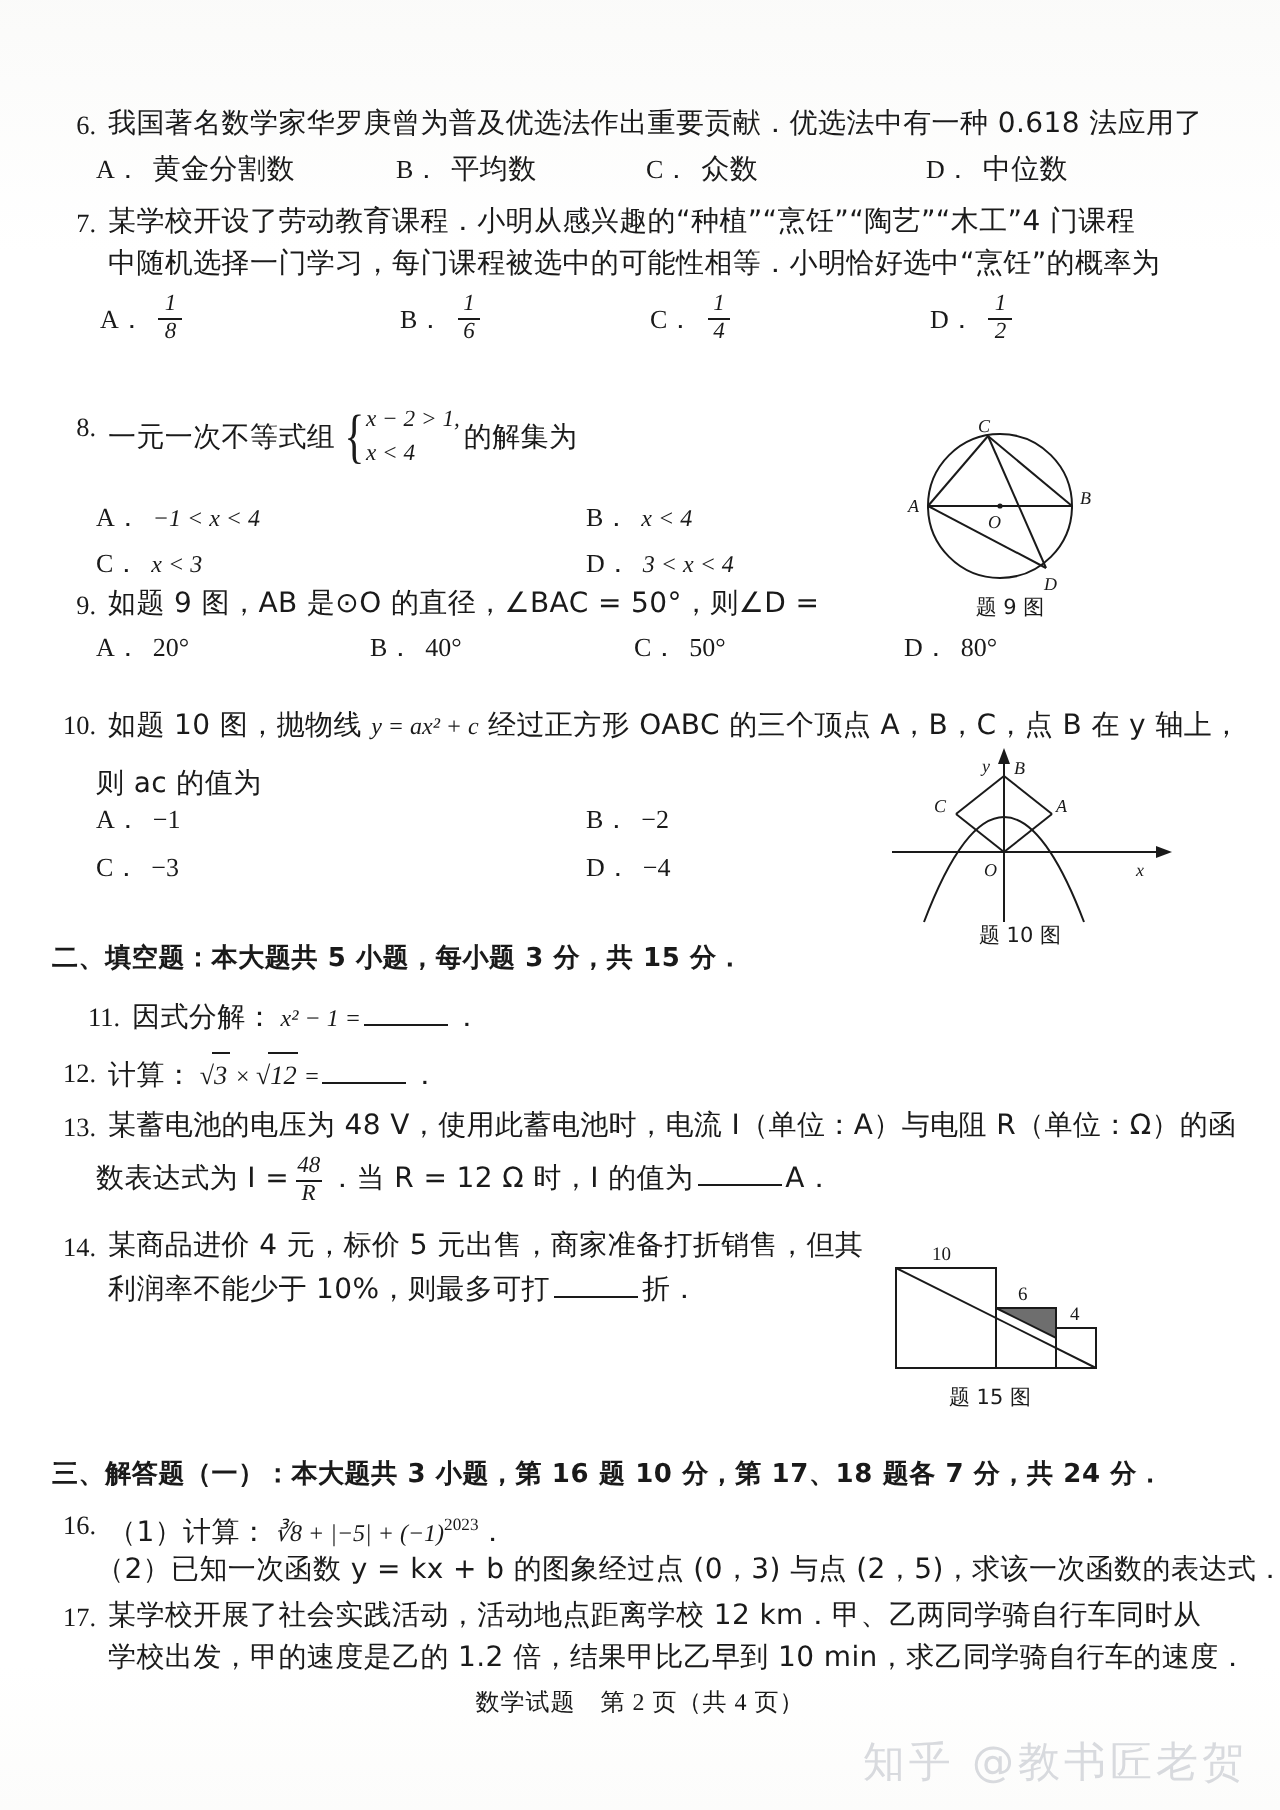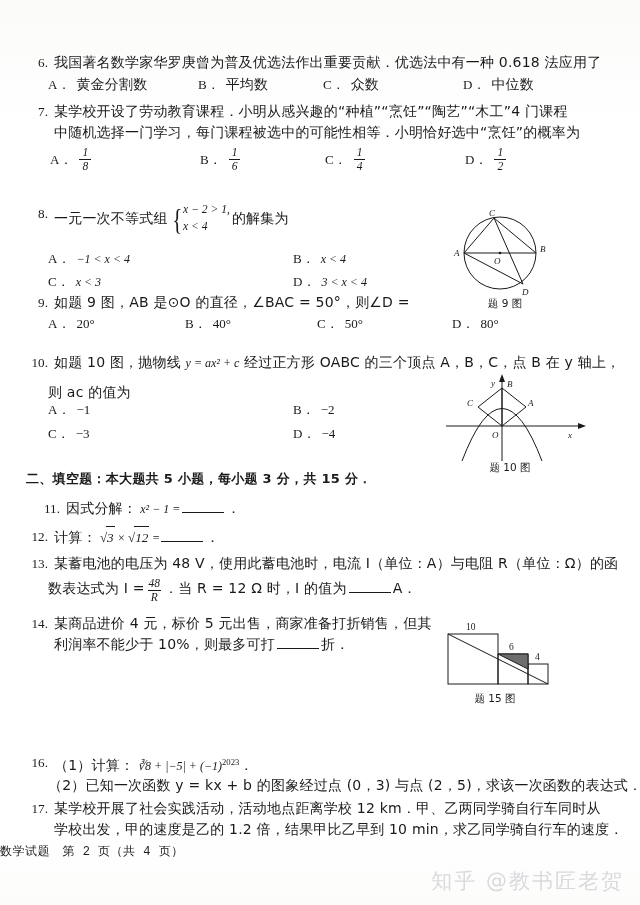--- a/index.html
+++ b/index.html
@@ -134,22 +134,22 @@
   .figcap {
     position: absolute;
     font-family: "DejaVu Sans", sans-serif;
     font-size: 10.5px;
     text-align: center;
   }
   .fig { position: absolute; }
   .footer {
     position: absolute;
     width: 640px;
-    text-align: left;
-    font-family: Liberation Mono, monospace;
+    text-align: center;
+    font-family: Liberation Serif, serif;
     font-size: 12px;
     letter-spacing: 0.5px;
   }
   .watermark {
     position: absolute;
     right: 16px;
     bottom: 10px;
     font-family: "DejaVu Sans", sans-serif;
     font-size: 21px;
     color: #d8dade;
@@ -430,20 +430,21 @@
       <line x1="10" y1="20" x2="110" y2="70" stroke="#1a1a1a" stroke-width="1"></line>
 
       <polygon points="60,40 90,40 90,55" fill="#6e6e6e" stroke="#1a1a1a" stroke-width="1"></polygon>
       <text x="28" y="16" font-size="9.5" font-family="Liberation Serif, serif" fill="#1a1a1a">10</text>
       <text x="71" y="36" font-size="9.5" font-family="Liberation Serif, serif" fill="#1a1a1a">6</text>
       <text x="97" y="46" font-size="9.5" font-family="Liberation Serif, serif" fill="#1a1a1a">4</text>
     </svg>
   </div>
   <div class="figcap" style="left:440px; top:692px; width:110px;">题 15 图</div>
 
+  <div class="sec" style="left:26px; top:728px;">三、解答题（一）：本大题共 3 小题，第 16 题 10 分，第 17、18 题各 7 分，共 24 分．</div>
 
   <div class="q" style="left:22px; top:752px; width:500px;">
     <div class="qnum">16.</div>
     <div class="qbody">
       <div class="line">
         <span class="cjk">（1）计算：</span>
         <span class="mth">∛8 + |−5| + (−1)</span><span class="sup rm">2023</span><span class="cjk">．</span>
       </div>
     </div>
   </div>

